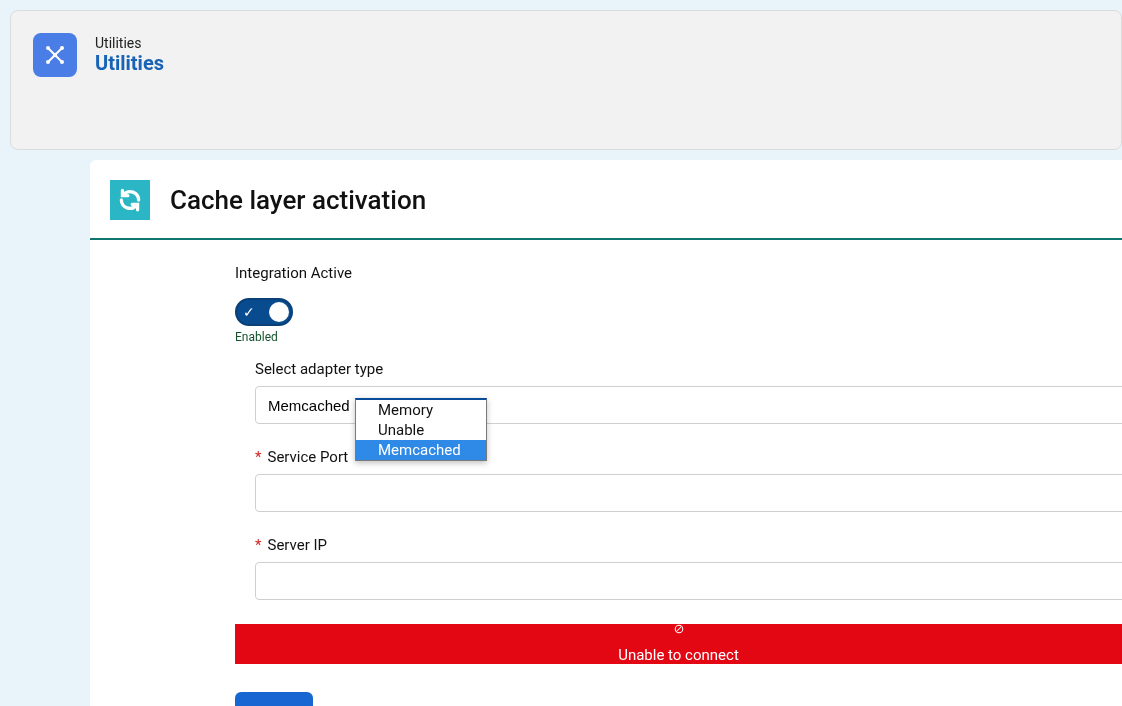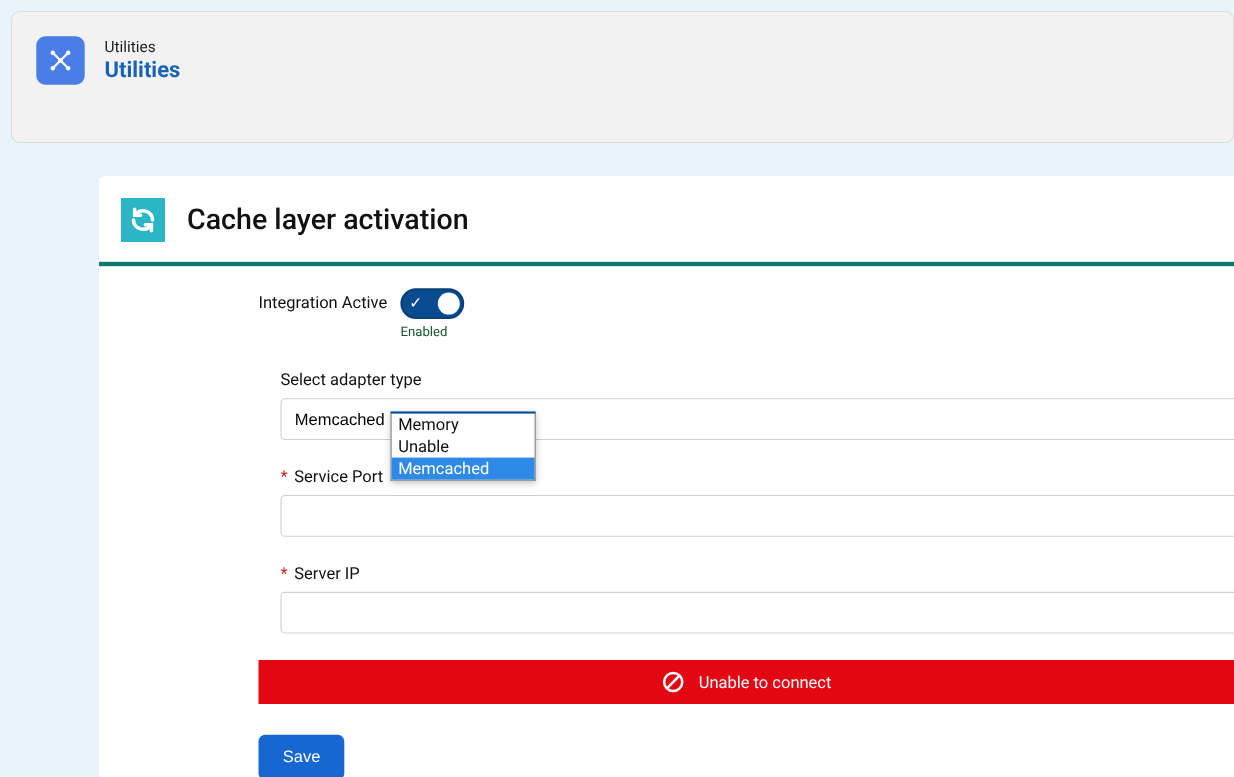--- a/index.html
+++ b/index.html
@@ -7,21 +7,21 @@
   body {
     font-family: "Segoe UI", Roboto, "Helvetica Neue", Arial, sans-serif;
     background: #e8f4fa;
     color: #111;
   }
 
   
   .top-region {
     margin: 10px 0 0 10px;
     width: 1112px;
-    height: 120px;
+    height: 140px;
     background: #f2f2f3;
     border: 1px solid #dcdcdc;
     border-radius: 8px;
     padding: 22px 22px;
   }
   .top-inner {
     display: flex;
     align-items: center;
     gap: 18px;
   }
@@ -42,38 +42,38 @@
     top: 160px;
     width: 1032px;     
     background: #fff;
     border-radius: 6px 0 0 6px;
   }
   .card-head {
     display: flex;
     align-items: center;
     gap: 20px;
     padding: 20px 20px 18px 20px;
-    border-bottom: 4px solid #0f766e;
+    border-bottom: 2px solid #0f766e;
   }
   .card-head-icon {
     width: 40px; height: 40px;
     background: #2ab6c4;
     display:flex; align-items:center; justify-content:center;
   }
   .card-title {
     font-size: 26px;
     font-weight: 500;
     color: #111;
   }
 
   .form {
     padding: 20px 0 20px 145px;  
   }
 
-  .row-toggle { display:flex; align-items:flex-start; gap:12px; margin-bottom: 28px; }
+  .row-toggle { display:flex; align-items:flex-start; gap:12px; margin-bottom: 16px; flex-direction: column; }
   .row-toggle .lbl { font-size:15px; color:#111; line-height:26px; }
   .toggle-wrap { display:flex; flex-direction:column; align-items:flex-start; }
   .toggle {
     width: 58px; height: 28px; border-radius: 14px;
     background: #084b8f;
     position: relative;
     border: 2px solid #0a3f78;
   }
   .toggle .check {
     position:absolute; left:6px; top:3px; color:#fff; font-size:14px; line-height:18px;
@@ -104,37 +104,38 @@
     left: 100px;     
     top: 38px;
     width: 132px;
     background: #fff;
     border: 1px solid #7a7a7a;
     border-top: 2px solid #0a4c9c;
     box-shadow: 0 2px 6px rgba(0,0,0,.25);
     z-index: 5;
   }
   .dd-item {
-    padding: 1px 6px;
+    padding: 1px 22px;
     font-size: 15px;
     cursor: default;
   }
   .dd-item.sel { background:#2e8ae6; color:#fff; }
 
   .alert {
     width: 887px;
     height: 40px;
     background: #e30613;
     color: #fff;
     display: flex;
     align-items: center;
     justify-content: center;
     gap: 12px;
     font-size: 15px;
     margin-bottom: 28px;
+    flex-direction: column;
   }
   .alert svg { width:22px; height:22px; }
 
   .save-btn {
     background:#1766d2;
     color:#fff;
     border:none;
     border-radius:6px;
     padding: 12px 22px;
     font-size: 15px;

